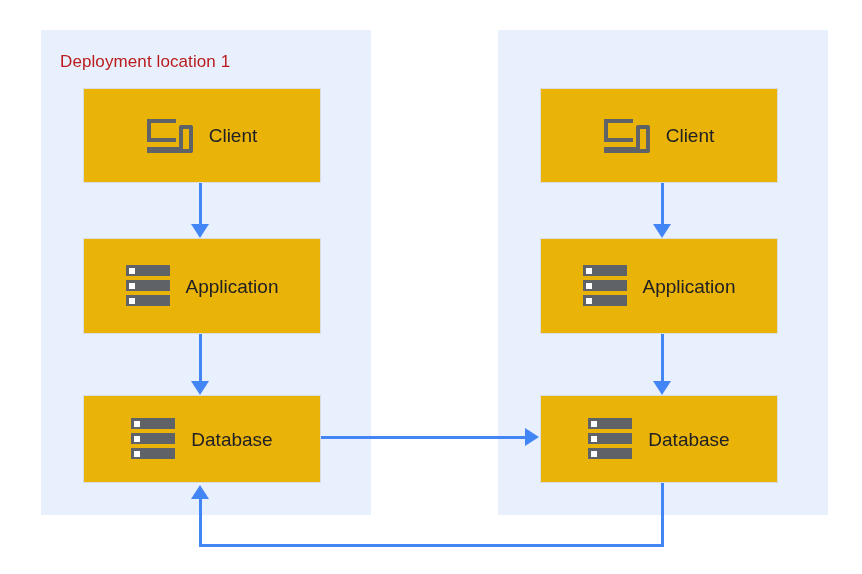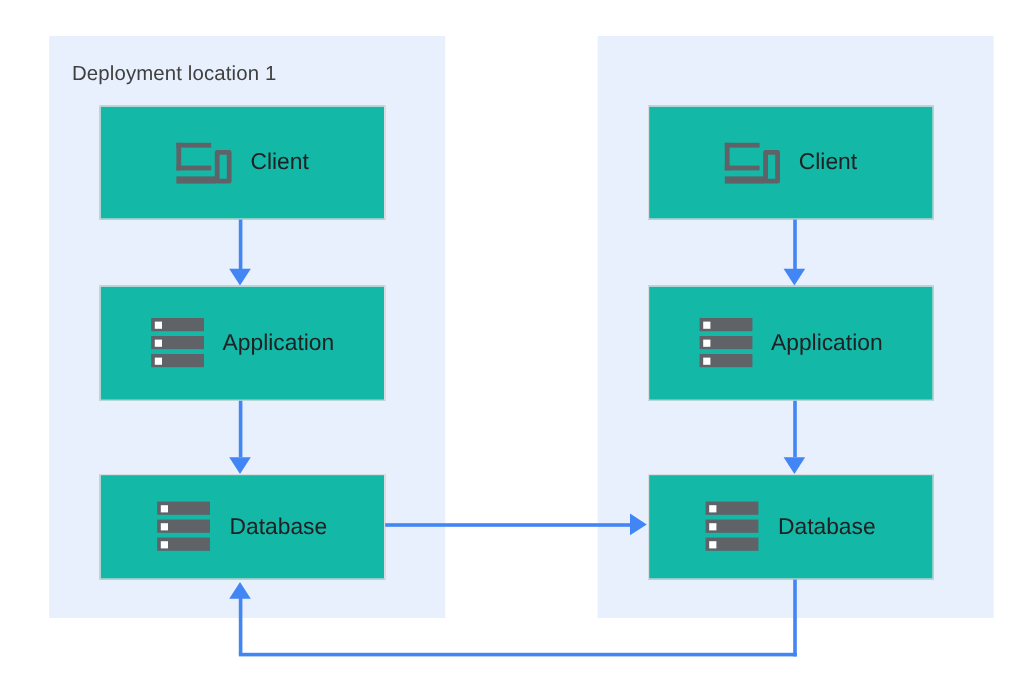--- a/index.html
+++ b/index.html
@@ -19,29 +19,29 @@
     background: #ffffff;
     overflow: hidden;
   }
   .region {
     position: absolute;
     box-sizing: border-box;
   }
   .region-title {
     position: absolute;
     font-size: 17px;
-    color: #404040;
+    color: #b91c1c;
     letter-spacing: 0.1px;
     white-space: nowrap;
     line-height: 1;
   }
   .node-box {
     position: absolute;
     box-sizing: border-box;
-    background: #14b8a6;
+    background: #eab308;
     border: 1px solid #dadce0;
     display: flex;
     flex-direction: row;
     align-items: center;
     justify-content: center;
     gap: 16px;
   }
   .node-icon {
     flex: 0 0 auto;
     width: 46px;

